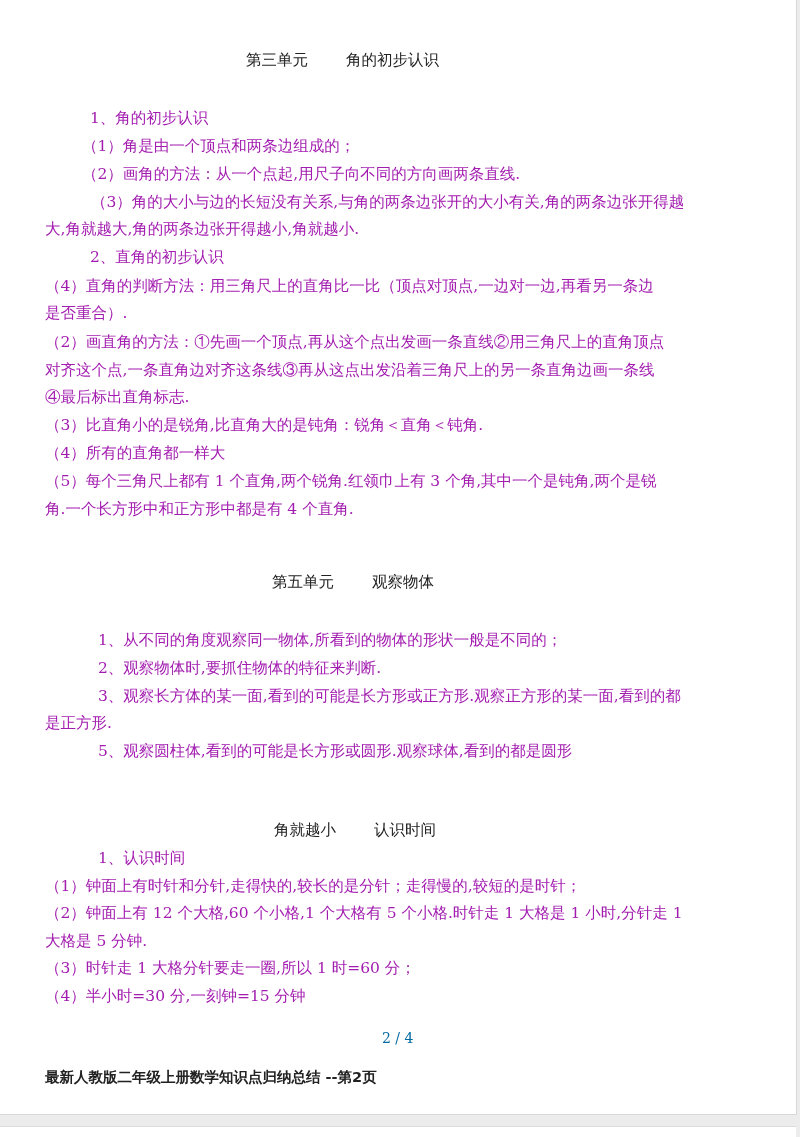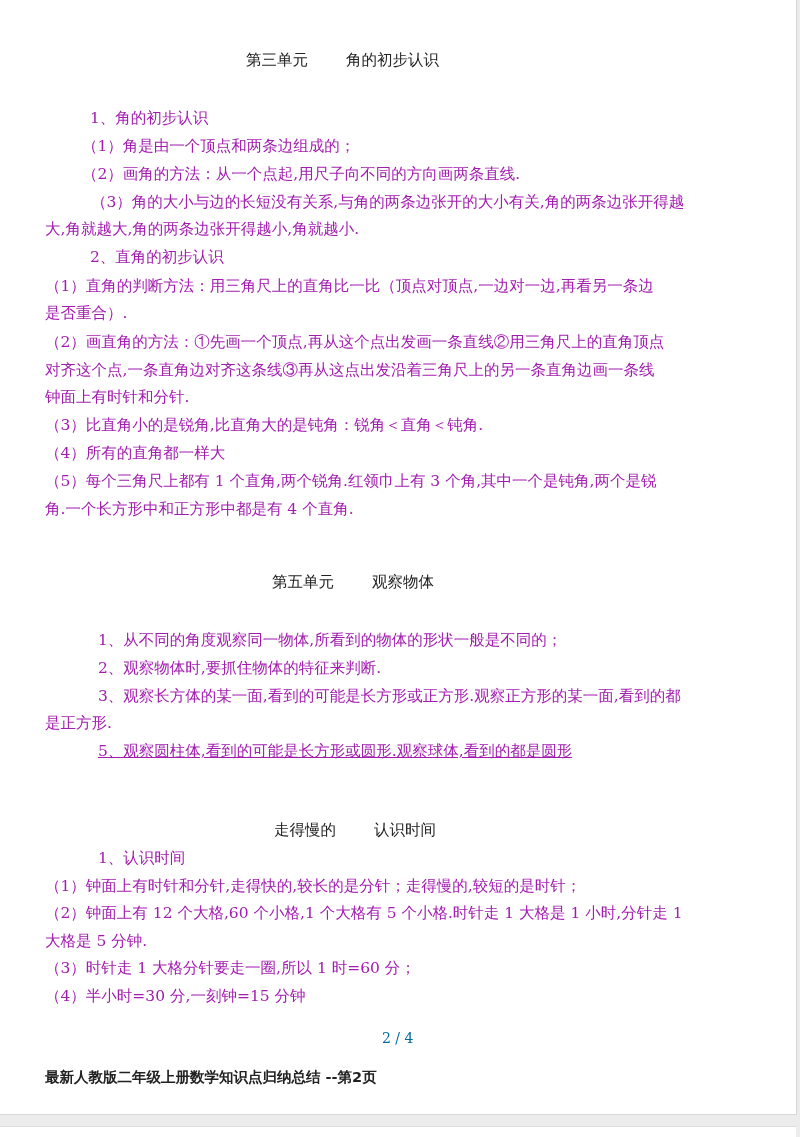--- a/index.html
+++ b/index.html
@@ -66,42 +66,42 @@
   <div class="heading" style="left:246px; top:50px;">
     <span>第三单元</span><span class="gap"></span><span>角的初步认识</span>
   </div>
 
   <div class="line" style="left:90px; top:108px;">1、角的初步认识</div>
   <div class="line" style="left:82px; top:136px;">（1）角是由一个顶点和两条边组成的；</div>
   <div class="line" style="left:82px; top:164px;">（2）画角的方法：从一个点起,用尺子向不同的方向画两条直线.</div>
   <div class="line" style="left:91px; top:192px;">（3）角的大小与边的长短没有关系,与角的两条边张开的大小有关,角的两条边张开得越</div>
   <div class="line" style="left:45px; top:219px;">大,角就越大,角的两条边张开得越小,角就越小.</div>
   <div class="line" style="left:90px; top:247px;">2、直角的初步认识</div>
-  <div class="line" style="left:45px; top:276px;">（1）直角的判断方法：用三角尺上的直角比一比（顶点对顶点,一边对一边,再看另一条边</div>
+  <div class="line" style="left:45px; top:276px;">（4）直角的判断方法：用三角尺上的直角比一比（顶点对顶点,一边对一边,再看另一条边</div>
   <div class="line" style="left:45px; top:303px;">是否重合）.</div>
   <div class="line" style="left:45px; top:332px;">（2）画直角的方法：①先画一个顶点,再从这个点出发画一条直线②用三角尺上的直角顶点</div>
   <div class="line" style="left:45px; top:360px;">对齐这个点,一条直角边对齐这条线③再从这点出发沿着三角尺上的另一条直角边画一条线</div>
-  <div class="line" style="left:45px; top:387px;">钟面上有时针和分针.</div>
+  <div class="line" style="left:45px; top:387px;">④最后标出直角标志.</div>
   <div class="line" style="left:45px; top:415px;">（3）比直角小的是锐角,比直角大的是钝角：锐角＜直角＜钝角.</div>
   <div class="line" style="left:45px; top:443px;">（4）所有的直角都一样大</div>
   <div class="line" style="left:45px; top:471px;">（5）每个三角尺上都有 1 个直角,两个锐角.红领巾上有 3 个角,其中一个是钝角,两个是锐</div>
   <div class="line" style="left:45px; top:499px;">角.一个长方形中和正方形中都是有 4 个直角.</div>
 
   <div class="heading" style="left:272px; top:572px;">
     <span>第五单元</span><span class="gap"></span><span>观察物体</span>
   </div>
 
   <div class="line" style="left:98px; top:630px;text-align:center;">1、从不同的角度观察同一物体,所看到的物体的形状一般是不同的；</div>
   <div class="line" style="left:98px; top:658px;">2、观察物体时,要抓住物体的特征来判断.</div>
   <div class="line" style="left:98px; top:686px;">3、观察长方体的某一面,看到的可能是长方形或正方形.观察正方形的某一面,看到的都</div>
   <div class="line" style="left:45px; top:713px;">是正方形.</div>
-  <div class="line" style="left:98px; top:741px;text-decoration:underline;">5、观察圆柱体,看到的可能是长方形或圆形.观察球体,看到的都是圆形</div>
+  <div class="line" style="left:98px; top:741px;">5、观察圆柱体,看到的可能是长方形或圆形.观察球体,看到的都是圆形</div>
 
   <div class="heading" style="left:274px; top:820px;">
-    <span>走得慢的</span><span class="gap"></span><span>认识时间</span>
+    <span>角就越小</span><span class="gap"></span><span>认识时间</span>
   </div>
 
   <div class="line" style="left:98px; top:848px;">1、认识时间</div>
   <div class="line" style="left:45px; top:876px;">（1）钟面上有时针和分针,走得快的,较长的是分针；走得慢的,较短的是时针；</div>
   <div class="line" style="left:45px; top:903px;">（2）钟面上有 12 个大格,60 个小格,1 个大格有 5 个小格.时针走 1 大格是 1 小时,分针走 1</div>
   <div class="line" style="left:45px; top:931px;">大格是 5 分钟.</div>
   <div class="line" style="left:45px; top:958px;">（3）时针走 1 大格分针要走一圈,所以 1 时=60 分；</div>
   <div class="line" style="left:45px; top:986px;">（4）半小时=30 分,一刻钟=15 分钟</div>
 
   <div class="page-num">2 / 4</div>

